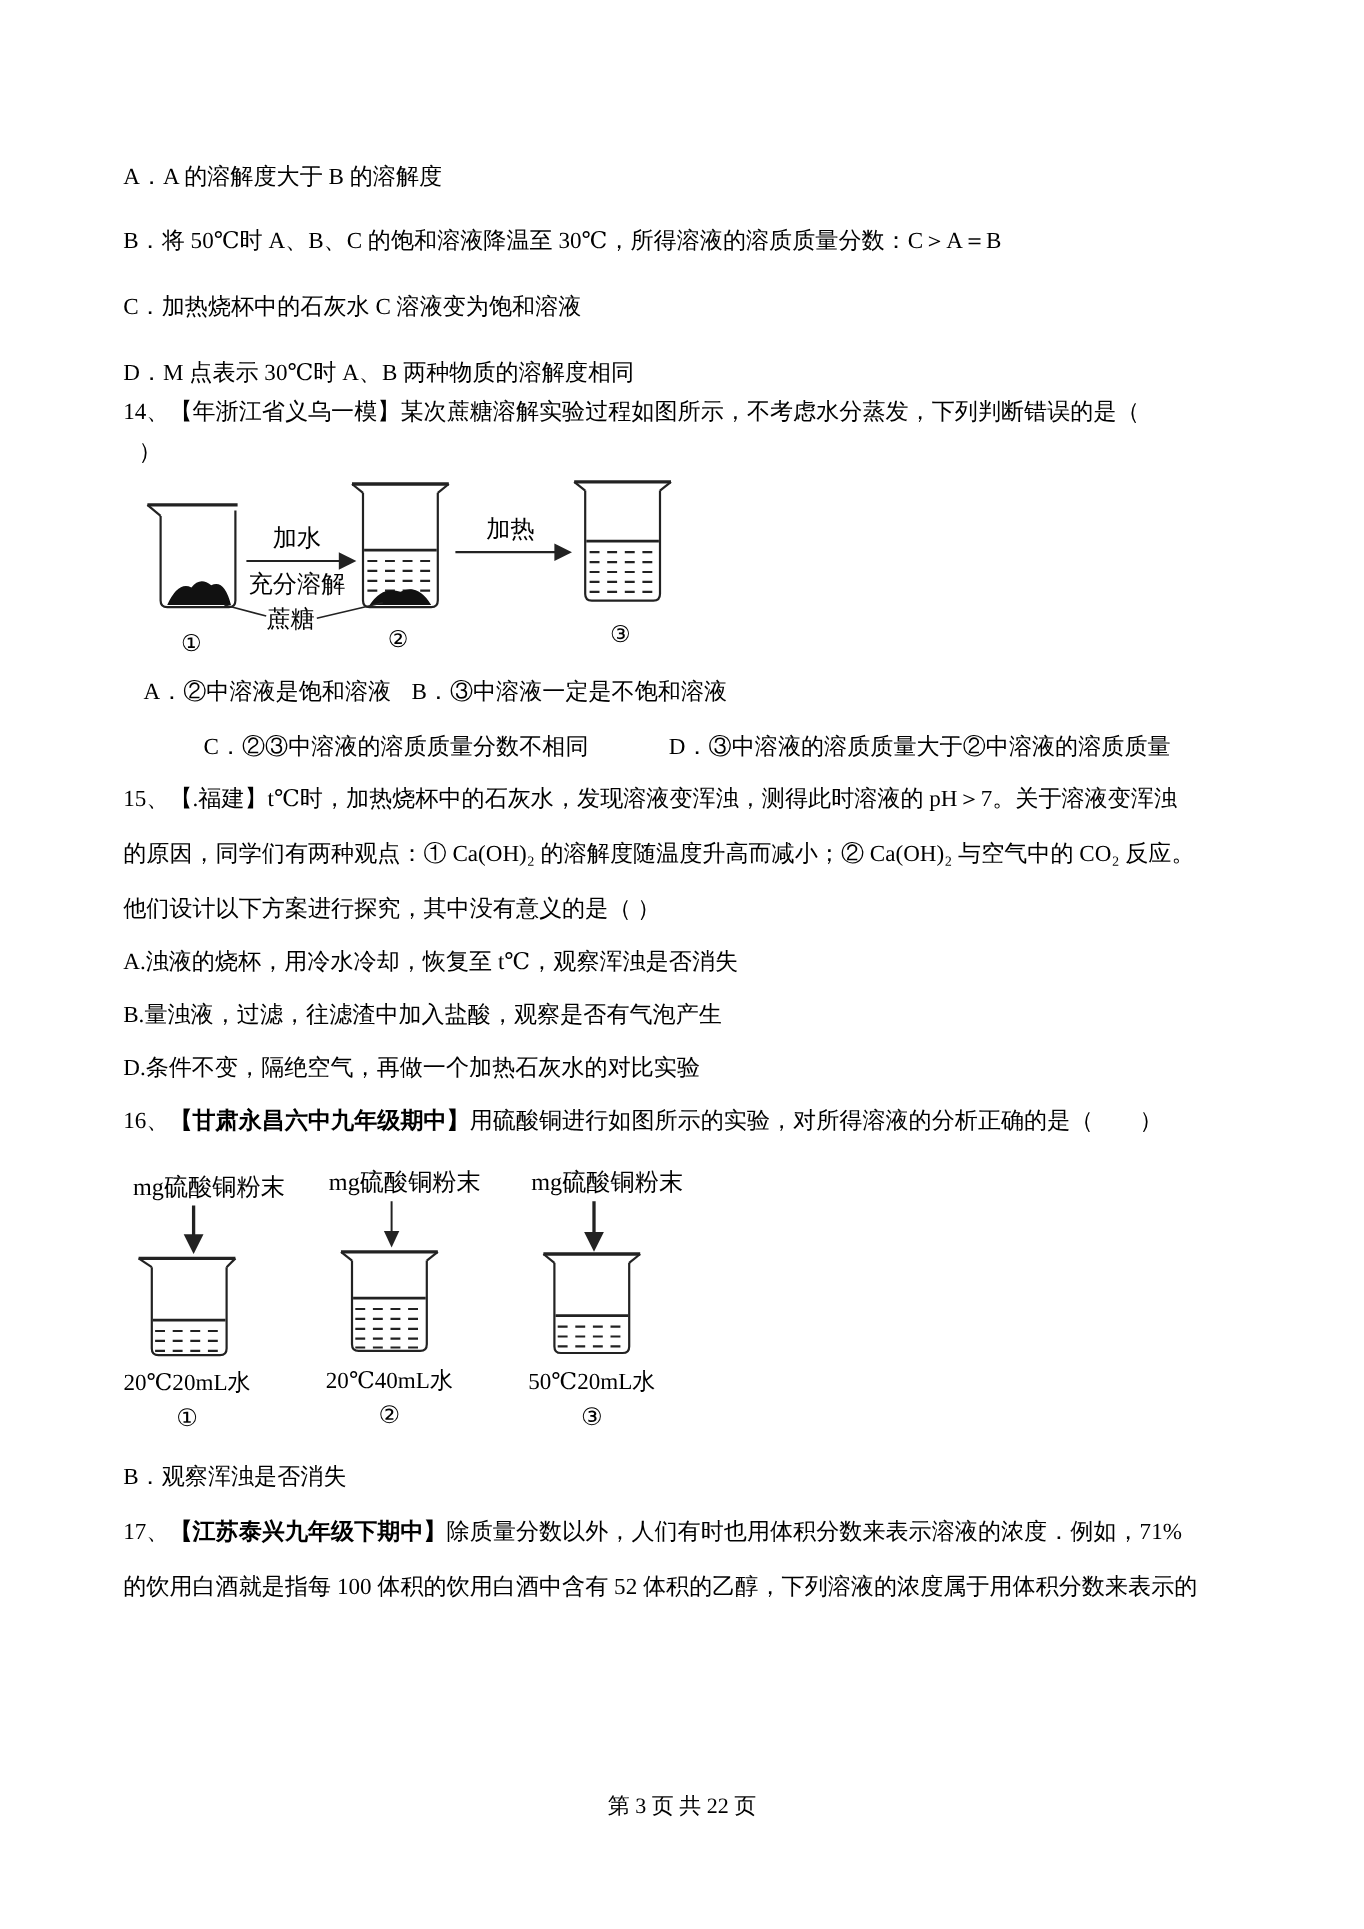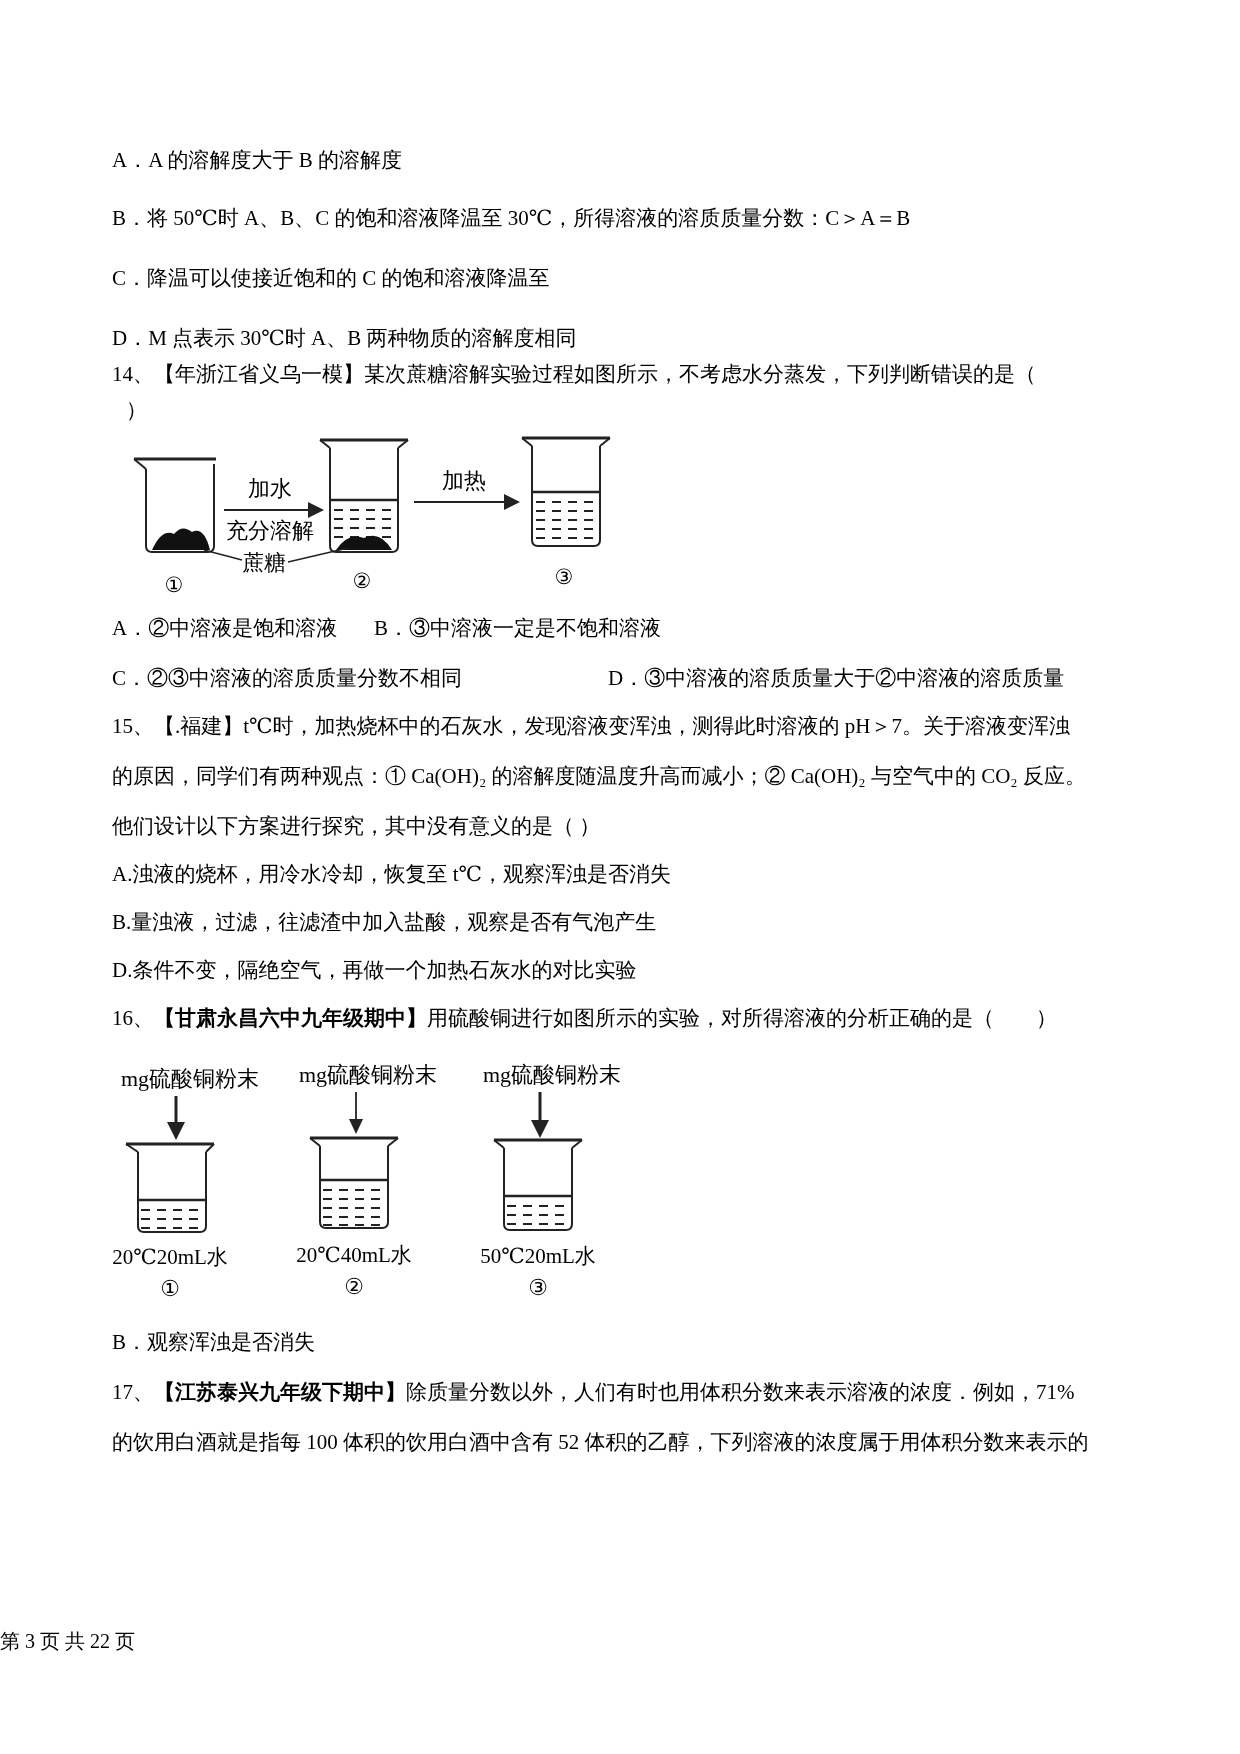--- a/index.html
+++ b/index.html
@@ -11,40 +11,40 @@
   .content{position:absolute;left:112px;top:146px;width:1044px;}
   p{margin:0;line-height:28px;}
   .mb30{margin-bottom:30px;}
   .mb32{margin-bottom:32px;}
   .mb20{margin-bottom:20px;}
   .mb22{margin-bottom:22px;}
   .mb16{margin-bottom:16px;}
   .mb8{margin-bottom:8px;}
   .mb4{margin-bottom:4px;}
   .bold{font-weight:bold;}
-  .optrow{display:flex;align-items:flex-start;}
+  .optrow{display:flex;align-items:flex-start;text-align:center;}
   .q14-o1{width:262px;flex-shrink:0;}
   .q14-o3{width:496px;flex-shrink:0;}
   .q16-o1{width:346px;flex-shrink:0;}
   .diag{display:block;}
   .diag text{font-family:"Liberation Serif","DejaVu Serif",serif;fill:#000;}
   .stroke{stroke:#222;fill:none;}
   .footer{
     position:absolute;top:1628px;left:0;width:100%;
-    text-align:left;font-size:20px;
+    text-align:center;font-size:20px;
   }
 </style>
 </head>
 <body>
 
 <div class="content">
 
   <p class="mb30">A．A 的溶解度大于 B 的溶解度</p>
   <p class="mb32">B．将 50℃时 A、B、C 的饱和溶液降温至 30℃，所得溶液的溶质质量分数：C＞A＝B</p>
-  <p class="mb32">C．降温可以使接近饱和的 C 的饱和溶液降温至</p>
+  <p class="mb32">C．加热烧杯中的石灰水 C 溶液变为饱和溶液</p>
   <p class="mb8">D．M 点表示 30℃时 A、B 两种物质的溶解度相同</p>
 
   <p class="mb8">
     <span>14、</span><span>【年浙江省义乌一模】</span><span>某次蔗糖溶解实验过程如图所示，不考虑水分蒸发，下列判断错误的是（</span>
   </p>
   <p class="mb4" style="padding-left:14px">）</p>
 
   <svg class="diag mb16" width="600" height="170" viewBox="0 0 600 170">
 
     <g>

